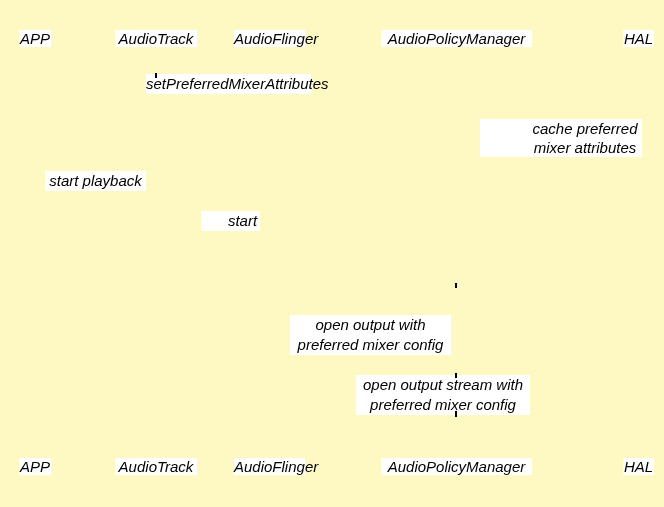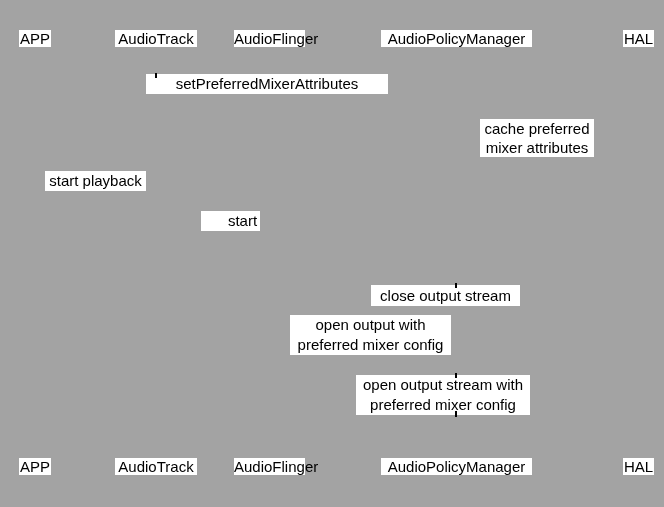--- a/index.html
+++ b/index.html
@@ -5,43 +5,44 @@
   html, body { margin: 0; padding: 0; }
   body {
     width: 664px; height: 507px;
     background: #000000;
     font-family: "Liberation Sans", sans-serif;
     overflow: hidden;
   }
   .stage {
     position: relative;
     width: 664px; height: 507px;
-    background: #a3a3a3;
+    background: #fef9c3;
+    font-style: italic;
   }
   .box {
     position: absolute;
     background: #ffffff;
     color: #000000;
     text-align: center;
     font-size: 15px;
     white-space: pre-line;
     z-index: 1;
   }
   .part { top: 30px; height: 17px; line-height: 17px; }
   .part.bottom { top: 458px; }
 
   .p-app  { left: 19px;  width: 32px;  }
   .p-at   { left: 115px; width: 82px;  }
   .p-af   { left: 234px; width: 71px;  }
   .p-apm  { left: 381px; width: 151px; }
   .p-hal  { left: 623px; width: 31px;  }
 
   .msg { line-height: 20px; }
-  .m-setpref   { left: 146px; top: 74px;  width: 242px; height: 20px; }
-  .m-cache     { left: 480px; top: 119px; width: 114px; height: 38px; line-height: 19px; }
+  .m-setpref   { left: 146px; top: 74px;  width: 165px; height: 20px; }
+  .m-cache     { left: 480px; top: 119px; width: 114px; height: 38px; line-height: 19px; padding-left: 48px; }
   .m-startpb   { left: 45px;  top: 171px; width: 101px; height: 20px; }
   .m-start     { left: 201px; top: 211px; width: 35px;  height: 20px; padding-left: 24px; }
   .m-closeout  { left: 323px; top: 250px; width: 92px;  height: 20px; }
   .m-closeos   { left: 371px; top: 285px; width: 149px; height: 21px; line-height: 21px; }
   .m-openout   { left: 290px; top: 315px; width: 161px; height: 40px; }
   .m-openos    { left: 356px; top: 375px; width: 174px; height: 40px; }
 
   
   .tick {
     position: absolute;
@@ -63,21 +64,20 @@
   <div class="box part p-at">AudioTrack</div>
   <div class="box part p-af">AudioFlinger</div>
   <div class="box part p-apm">AudioPolicyManager</div>
   <div class="box part p-hal">HAL</div>
 
   <div class="box msg m-setpref">setPreferredMixerAttributes</div>
   <div class="box msg m-cache">cache preferred
 mixer attributes</div>
   <div class="box msg m-startpb">start playback</div>
   <div class="box msg m-start">start</div>
-  <div class="box msg m-closeos">close output stream</div>
   <div class="box msg m-openout">open output with
 preferred mixer config</div>
   <div class="box msg m-openos">open output stream with
 preferred mixer config</div>
 
   <div class="tick t1"></div>
   <div class="tick t2"></div>
   <div class="tick t3"></div>
   <div class="tick t4"></div>
 

